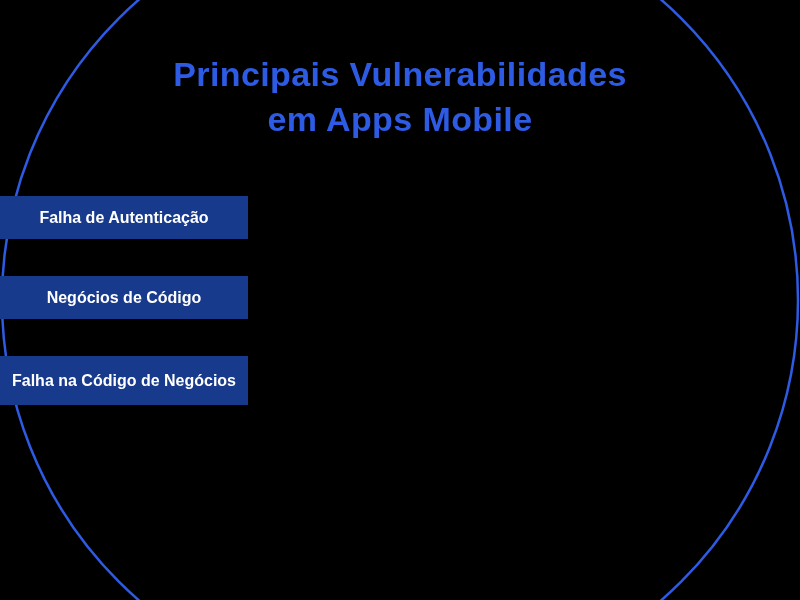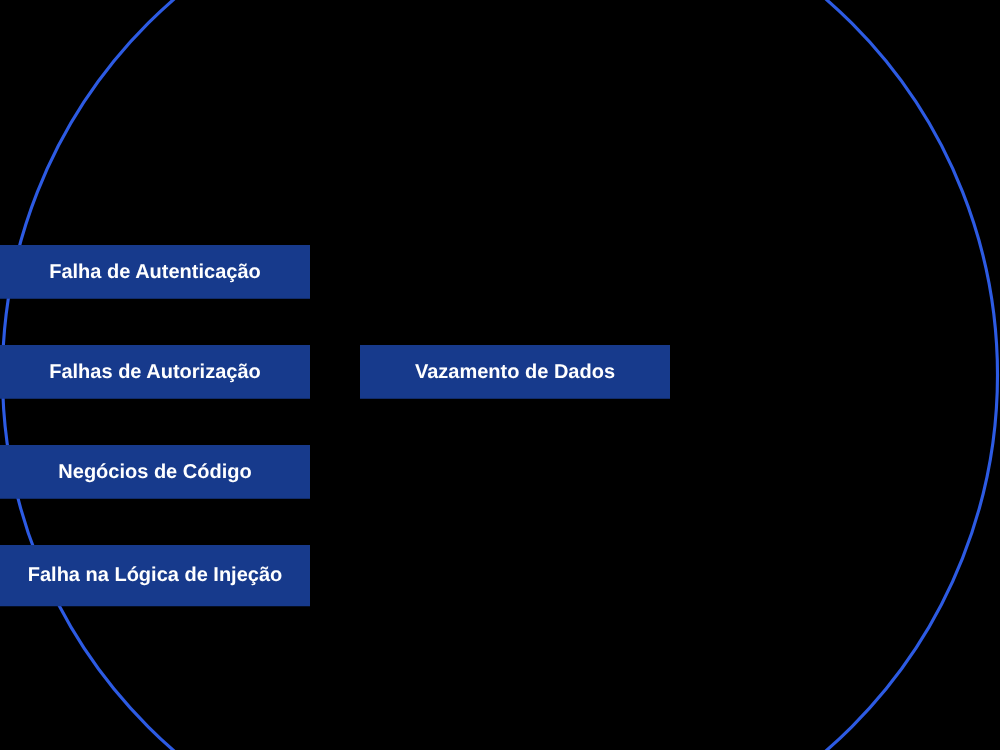--- a/index.html
+++ b/index.html
@@ -43,21 +43,21 @@
     display: block;
   }
   .grid {
     position: absolute;
     left: 0;
     top: 196px;
     width: 800px;
   }
   .row {
     display: flex;
-    justify-content: flex-start;
+    justify-content: space-between;
     align-items: flex-start;
     gap: 40px;
     margin-bottom: 37px;
   }
   .row.single {
     margin-bottom: 0;
   }
   .card {
     background: #173a8c;
     color: #ffffff;
@@ -80,34 +80,34 @@
 </style>
 </head>
 <body>
 
 <div class="stage">
 
   <svg class="arc-decoration" viewBox="0 0 800 600" xmlns="http://www.w3.org/2000/svg">
     <circle cx="400" cy="300" r="398" fill="none" stroke="#2d5be3" stroke-width="2.5"></circle>
   </svg>
 
+  <div class="title">
+    <span class="line">Principais Vulnerabilidades</span>
+    <span class="line">em Apps Mobile</span>
+  </div>
 
   <div class="grid">
 
     <div class="row">
       <div class="card">Falha de Autenticação</div>
     </div>
 
-    <div class="row">
-      <div class="card">Falhas de Autorização</div>
-      <div class="card">Vazamento de Dados</div>
-    </div>
 
     <div class="row">
       <div class="card">Negócios de Código</div>
     </div>
 
     <div class="row single">
-      <div class="card tall">Falha na Lógica de Injeção</div>
+      <div class="card tall">Falha na Código de Negócios</div>
     </div>
 
   </div>
 </div>
 
 </body></html>

